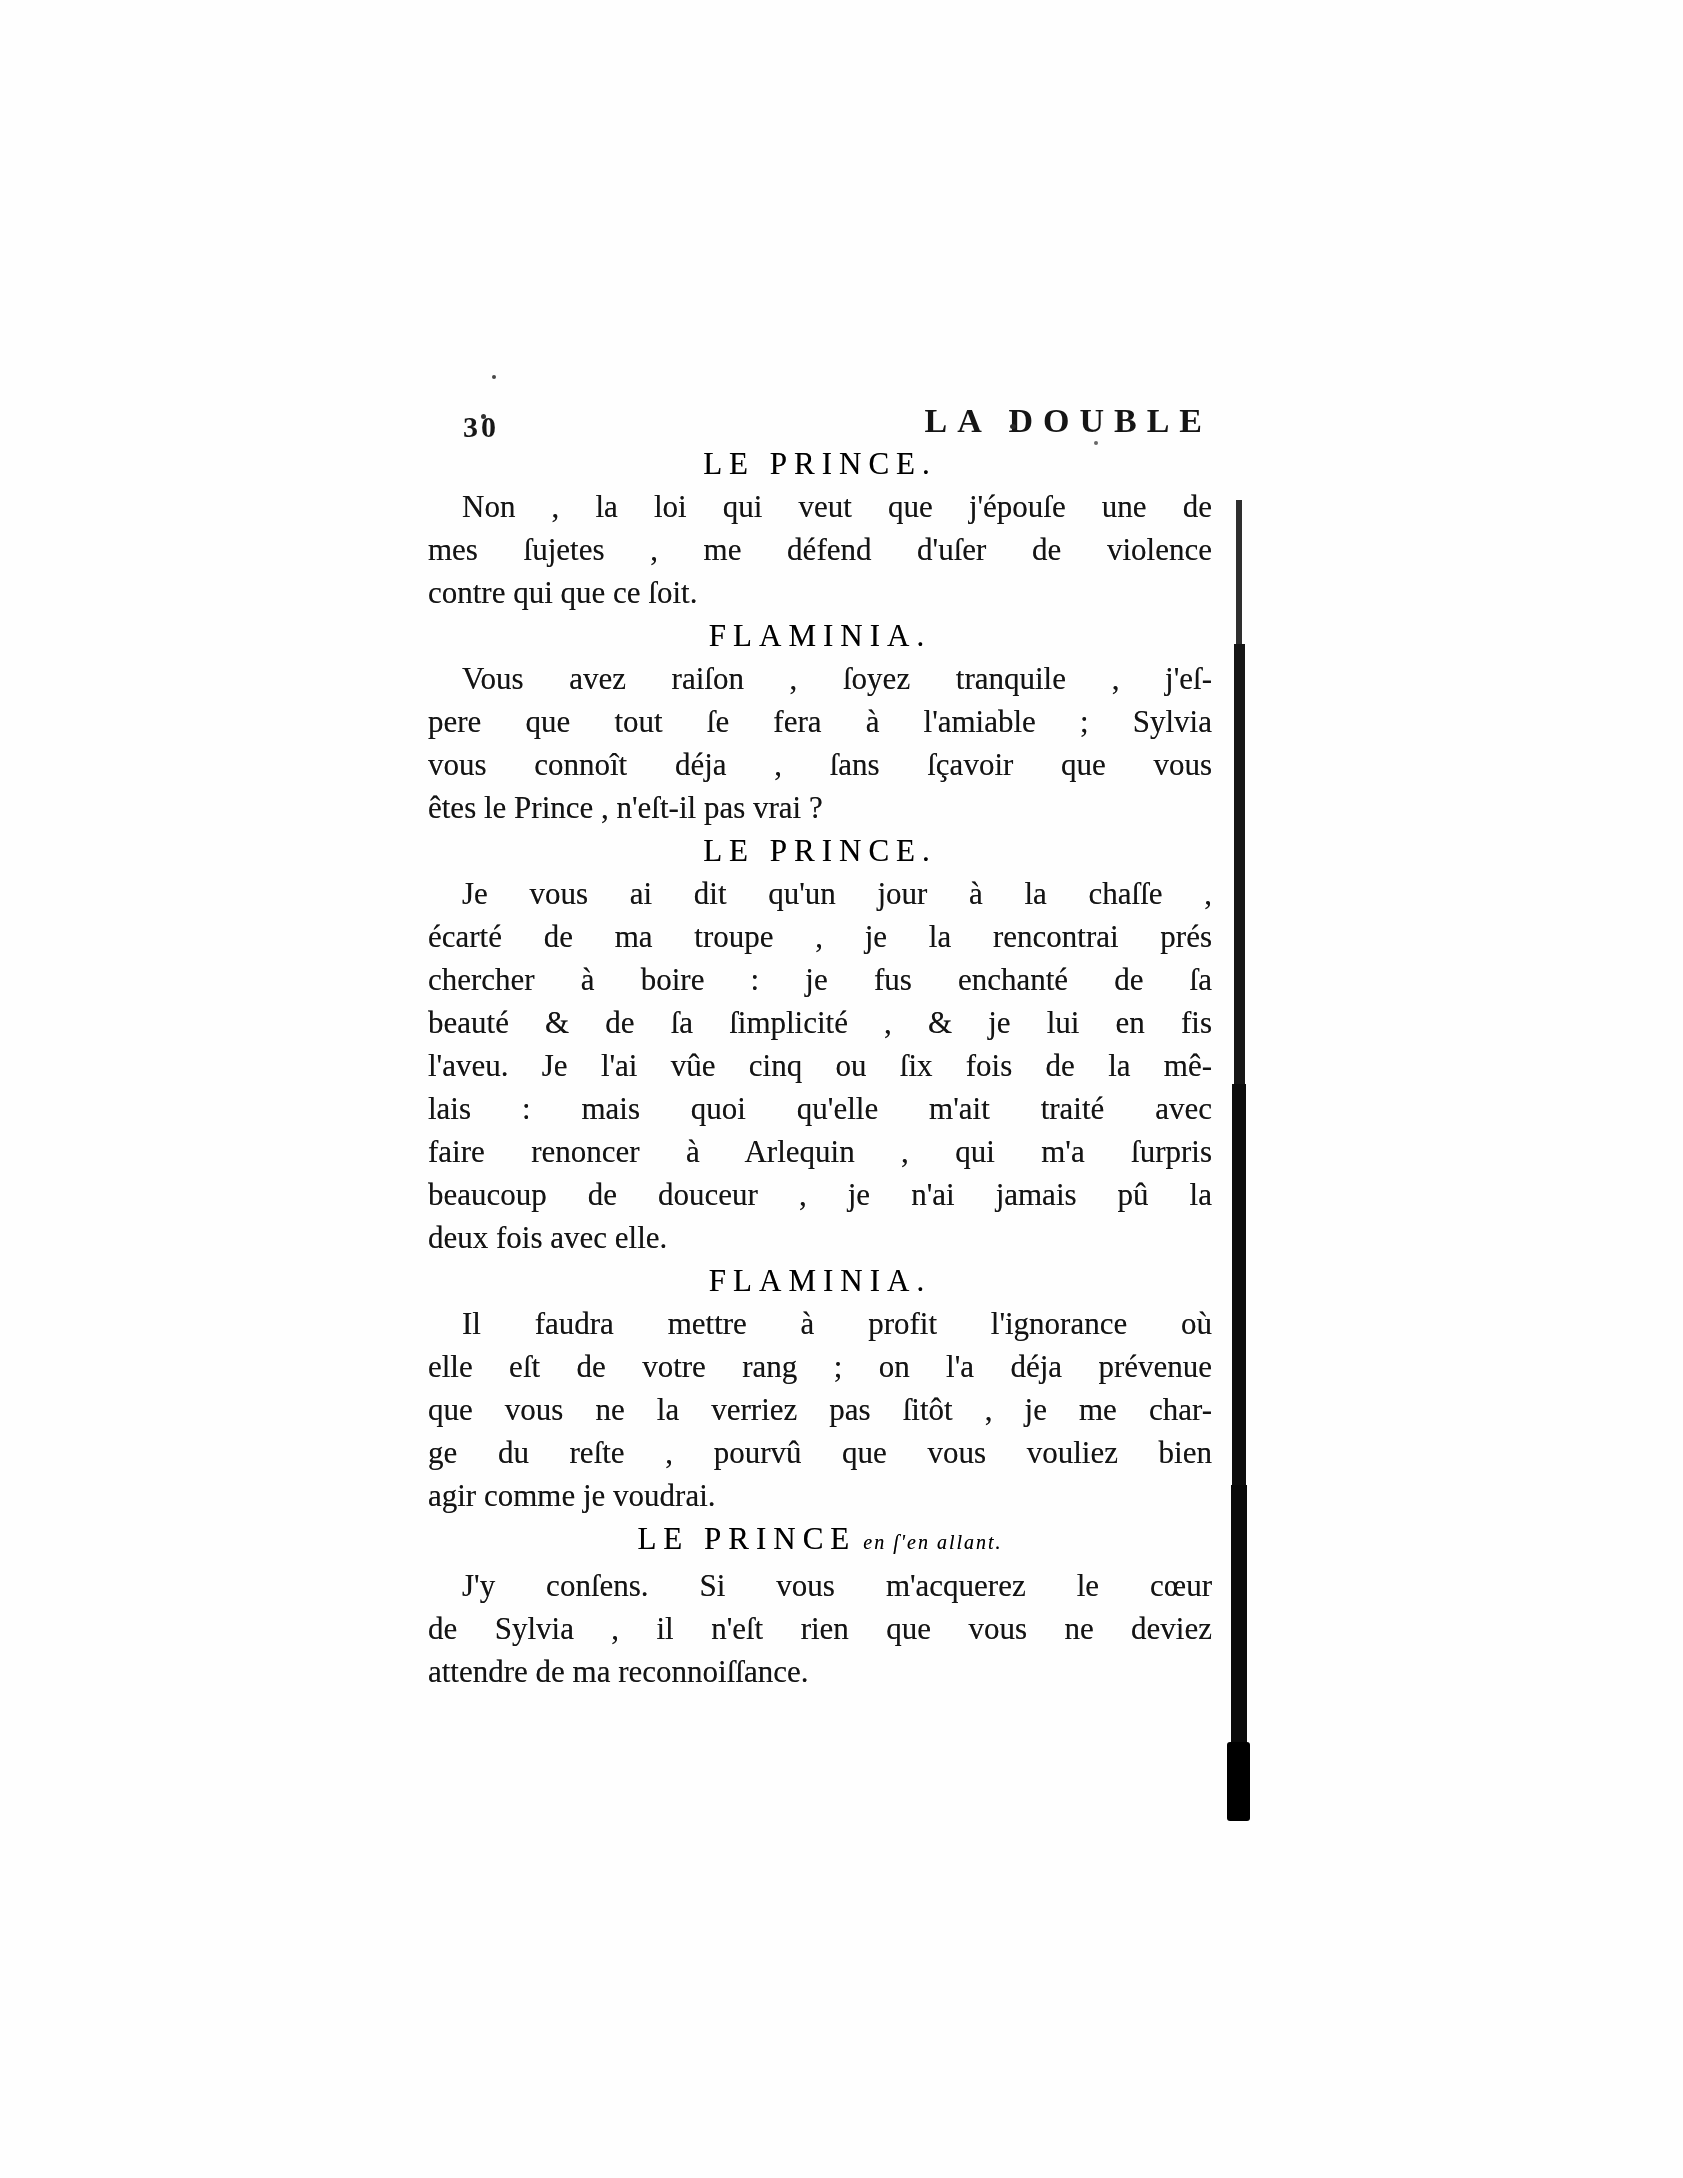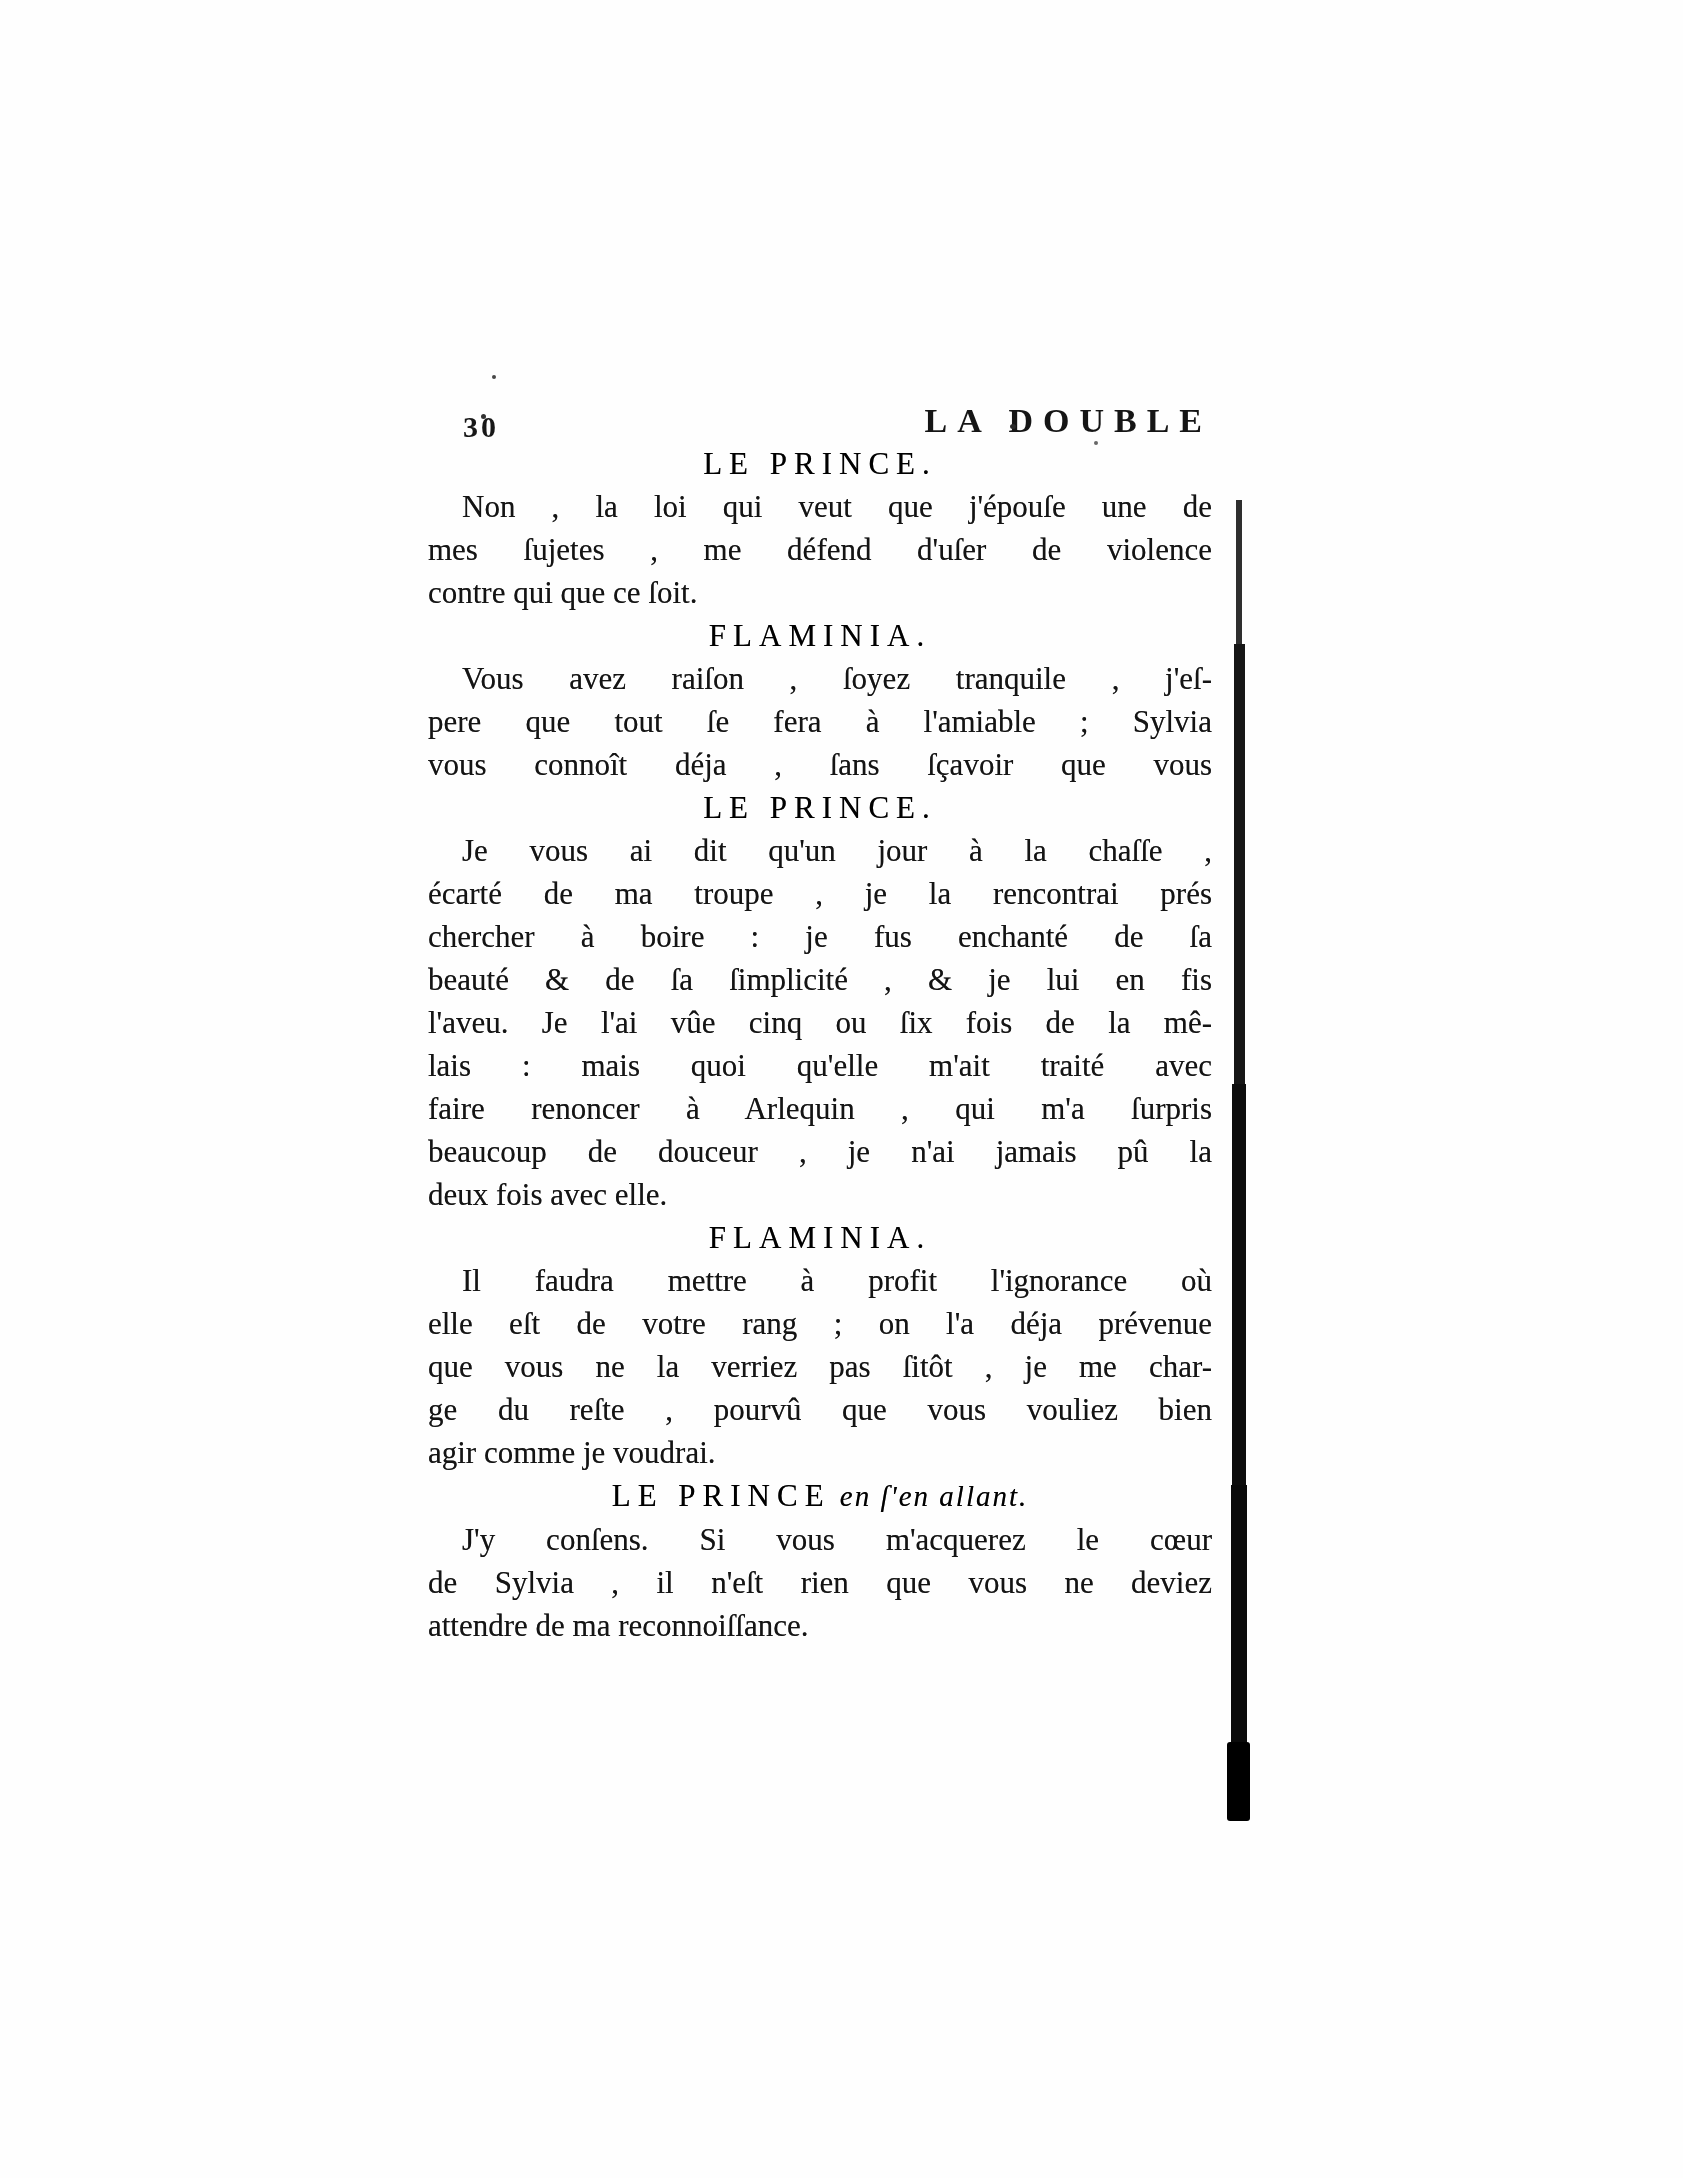--- a/index.html
+++ b/index.html
@@ -46,21 +46,21 @@
     text-shadow: 0 0 0.6px rgba(10,10,10,0.55);
   }
   .speaker {
     text-align: center;
     letter-spacing: 7px;
     color: #000000;
   }
   .speaker .stage {
     font-style: italic;
     letter-spacing: 2px;
-    font-size: 29px;
+    font-size: 20px;
     margin-top: 15px;
   }
   .line {
     text-align: justify;
     text-align-last: justify;
     white-space: nowrap;
   }
   .line.lastline {
     text-align-last: left;
   }
@@ -90,20 +90,21 @@
       <div class="speech">
         <div class="line first">Non , la loi qui veut que j'épouſe une de</div>
         <div class="line">mes ſujetes , me défend d'uſer de violence</div>
         <div class="line lastline">contre qui que ce ſoit.</div>
       </div>
       <div class="speaker"><span>FLAMINIA.</span></div>
       <div class="speech">
         <div class="line first">Vous avez raiſon , ſoyez tranquile , j'eſ-</div>
         <div class="line">pere que tout ſe fera à l'amiable ; Sylvia</div>
         <div class="line">vous connoît déja , ſans ſçavoir que vous</div>
+        <div class="line lastline">êtes le Prince , n'eſt-il pas vrai ?</div>
       </div>
       <div class="speaker"><span>LE PRINCE.</span></div>
       <div class="speech">
         <div class="line first">Je vous ai dit qu'un jour à la chaſſe ,</div>
         <div class="line">écarté de ma troupe , je la rencontrai prés</div>
         <div class="line">chercher à boire : je fus enchanté de ſa</div>
         <div class="line">beauté &amp; de ſa ſimplicité , &amp; je lui en fis</div>
         <div class="line">l'aveu. Je l'ai vûe cinq ou ſix fois de la mê-</div>
         <div class="line">lais : mais quoi qu'elle m'ait traité avec</div>
         <div class="line">faire renoncer à Arlequin , qui m'a ſurpris</div>

